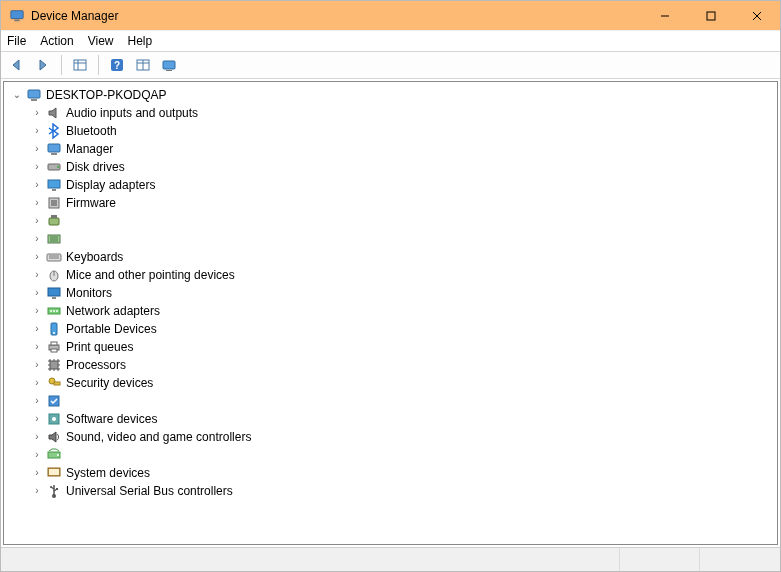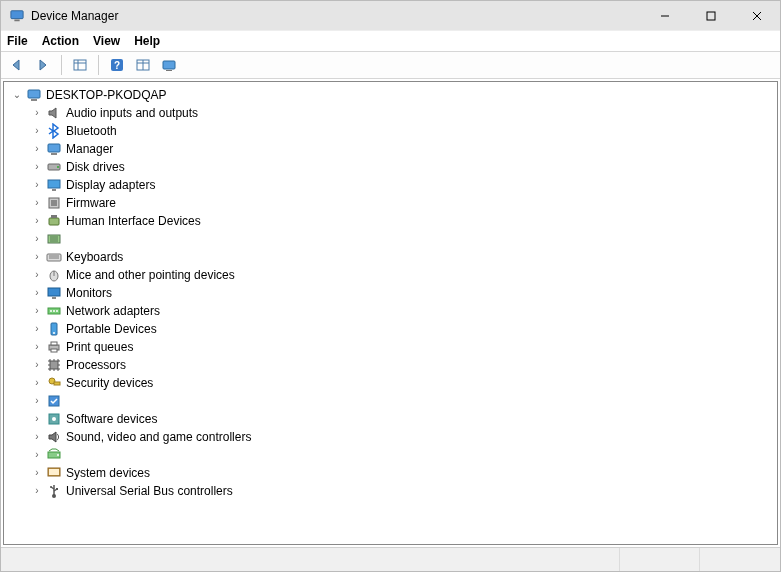--- a/index.html
+++ b/index.html
@@ -14,21 +14,21 @@
     overflow: hidden;
     border: 1px solid #bbb;
     display: flex;
     flex-direction: column;
   }
   .titlebar {
     height: 30px;
     display: flex;
     align-items: center;
     padding: 0 0 0 8px;
-    background: #e5e5e5;
+    background: #fdba74;
     border-bottom: 1px solid #eee;
   }
   .titlebar .title-icon {
     width: 16px; height: 16px;
     display: inline-flex; align-items: center; justify-content: center;
     margin-right: 6px;
   }
   .titlebar .title { flex: 0 0 auto; }
   .titlebar .spacer { flex: 1; }
   .win-btn {
@@ -37,21 +37,21 @@
     cursor: default;
   }
   .menubar {
     height: 20px;
     display: flex;
     align-items: center;
     padding: 0 6px;
     gap: 14px;
     background: #fff;
   }
-  .menubar .menu-item { cursor: default; font-weight: bold; }
+  .menubar .menu-item { cursor: default; }
   .toolbar {
     height: 28px;
     display: flex;
     align-items: center;
     gap: 2px;
     padding: 2px 4px;
     border-top: 1px solid #d6d6d6;
     border-bottom: 1px solid #d6d6d6;
     background: #fdfdfd;
   }
@@ -249,21 +249,20 @@
         <span>Firmware</span>
       </div>
       <div class="node child">
         <span class="arrow">›</span>
         <span class="icon">
           <svg width="16" height="16" viewBox="0 0 16 16">
             <rect x="3" y="5" width="10" height="7" rx="1" fill="#9b7" stroke="#573"></rect>
             <rect x="5" y="2" width="6" height="3" fill="#777"></rect>
           </svg>
         </span>
-        <span>Human Interface Devices</span>
       </div>
       <div class="node child">
         <span class="arrow">›</span>
         <span class="icon">
           <svg width="16" height="16" viewBox="0 0 16 16">
             <rect x="2" y="4" width="12" height="8" fill="#9c8" stroke="#575"></rect>
             <line x1="4" y1="6" x2="12" y2="6" stroke="#575"></line>
             <line x1="4" y1="8" x2="12" y2="8" stroke="#575"></line>
             <line x1="4" y1="10" x2="12" y2="10" stroke="#575"></line>
           </svg>

